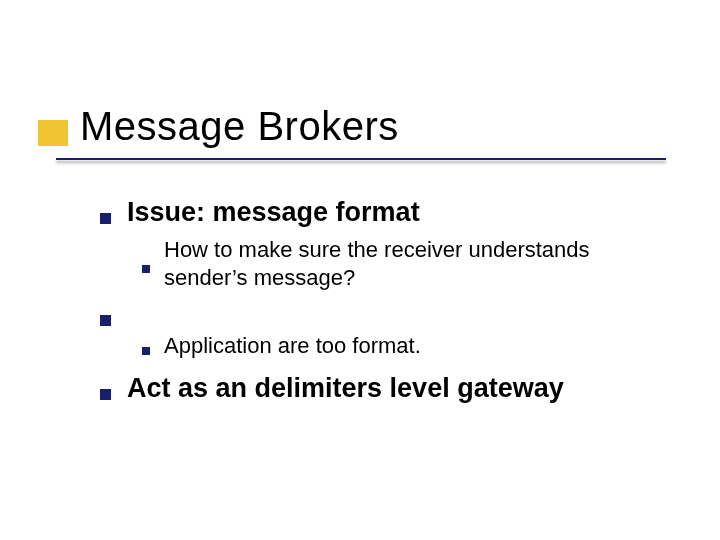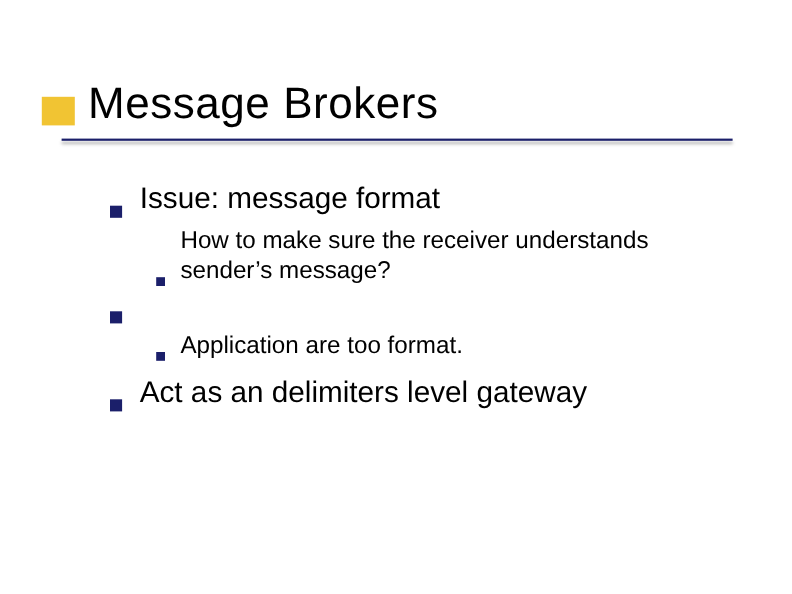--- a/index.html
+++ b/index.html
@@ -10,20 +10,21 @@
     background: #ffffff;
     font-family: Verdana, Geneva, sans-serif;
     color: #000;
     overflow: hidden;
   }
   .slide {
     position: relative;
     width: 720px;
     height: 407px;
     box-sizing: border-box;
+    margin-top: 32px;
   }
   .accent-block {
     position: absolute;
     left: 38px;
     top: 88px;
     width: 30px;
     height: 26px;
     background: #f1c433;
     z-index: 0;
   }
@@ -46,39 +47,40 @@
     box-shadow: 0 3px 3px rgba(0,0,0,0.35);
   }
   .content {
     position: absolute;
     left: 100px;
     top: 152px;
     width: 570px;
   }
   .lvl1 {
     display: flex;
-    align-items: flex-end;
+    align-items: center;
     margin-top: 12px;
     margin-bottom: 2px;
+    font-weight: bold;
   }
   .lvl1 .bullet {
     width: 11px;
     height: 11px;
     background: #1b1f6a;
     margin-top: 11px;
     margin-right: 16px;
     flex: 0 0 auto;
   }
   .lvl1 .text {
     font-size: 27px;
     line-height: 1.25;
   }
   .lvl2 {
     display: flex;
-    align-items: flex-end;
+    align-items: center;
     margin-left: 42px;
     margin-top: 6px;
     margin-bottom: 4px;
   }
   .lvl2 .bullet {
     width: 8px;
     height: 8px;
     background: #1b1f6a;
     margin-top: 10px;
     margin-right: 14px;

